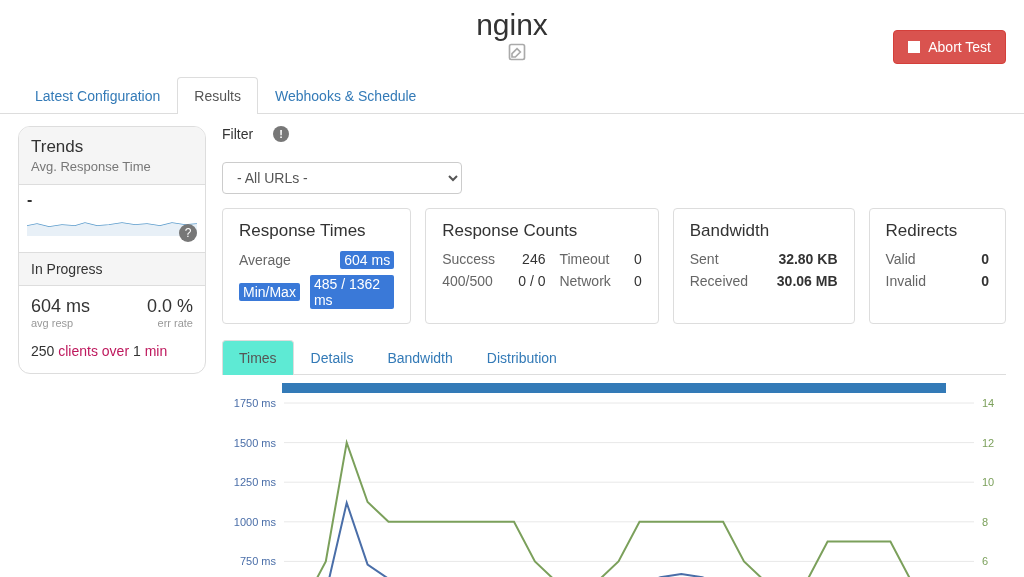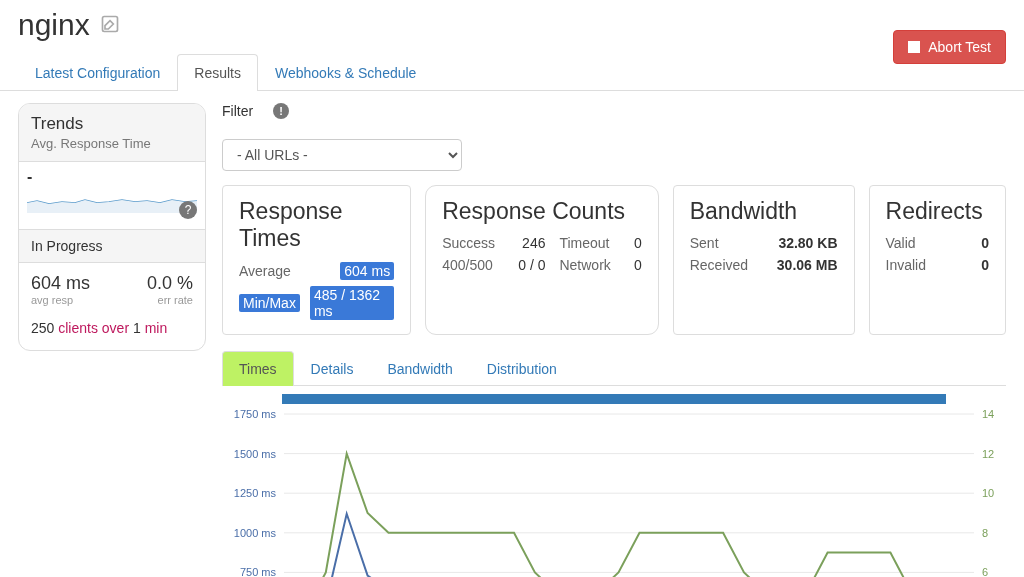--- a/index.html
+++ b/index.html
@@ -1,18 +1,18 @@
 <!DOCTYPE html>
 <html><head>
 <meta charset="utf-8">
 <style>
 * { box-sizing: border-box; margin: 0; padding: 0; }
 body { font-family: -apple-system, BlinkMacSystemFont, "Segoe UI", Helvetica, Arial, sans-serif; background: #fff; color: #333; font-size: 14px; }
 .page { width: 1024px; height: 577px; position: relative; overflow: hidden; }
-.header { display: flex; align-items: center; padding: 8px 18px 4px 18px; }
+.header { display: flex; align-items: center; padding: 8px 18px 4px 18px; flex-direction: column; }
 .title { font-size: 30px; font-weight: 400; color: #333; }
 .edit-icon { margin-left: 10px; color: #aaa; }
 .edit-icon svg { width: 20px; height: 20px; }
 .abort-btn { margin-left: auto; background: #d9534f; color: #fff; border: 1px solid #d43f3a; border-radius: 4px; padding: 8px 14px; font-size: 14px; display: flex; align-items: center; gap: 8px; cursor: pointer; position: absolute; right: 18px; top: 30px; }
 .abort-btn .stop-icon { width: 12px; height: 12px; background: #fff; display: inline-block; }
 .tabs { display: flex; border-bottom: 1px solid #ddd; padding: 0 18px; margin-top: 8px; }
 .tab { padding: 10px 16px; color: #337ab7; cursor: pointer; border: 1px solid transparent; border-bottom: none; border-radius: 4px 4px 0 0; margin-bottom: -1px; }
 .tab.active { color: #555; background: #fff; border-color: #ddd; border-bottom-color: #fff; }
 .main { display: flex; padding: 12px 18px; gap: 16px; }
 .sidebar { width: 188px; flex-shrink: 0; }
@@ -31,33 +31,33 @@
 .clients-line { margin-top: 14px; font-size: 14px; color: #333; }
 .clients-line .muted { color: #be185d; margin-top: 40px; }
 .content { flex: 1; min-width: 0; }
 .filter-row { display: flex; align-items: center; gap: 20px; margin-bottom: 14px; }
 .filter-label { font-size: 14px; color: #333; }
 .info-dot { width: 16px; height: 16px; border-radius: 50%; background: #777; color: #fff; font-size: 11px; display: flex; align-items: center; justify-content: center; font-weight: bold; }
 .filter-select { margin-top: 6px; width: 240px; padding: 6px 10px; border: 1px solid #ccc; border-radius: 4px; font-size: 14px; color: #555; background: #fff; cursor: pointer; }
 .stats-row { display: flex; gap: 14px; margin-bottom: 16px; }
 .stat-card { border: 1px solid #ddd; border-radius: 4px; padding: 12px 16px 14px 16px; }
 .stat-card.rt { flex: 1.05; }
-.stat-card.rc { flex: 1.35; border-radius: 11px; }
+.stat-card.rc { flex: 1.35; }
 .stat-card.bw { flex: 1.0; }
 .stat-card.rd { flex: 0.7; }
-.stat-title { font-size: 23px; color: #333; margin-bottom: 10px; }
+.stat-title { font-size: 17px; color: #333; margin-bottom: 10px; }
 .stat-line { display: flex; align-items: center; font-size: 14px; color: #666; margin-bottom: 6px; gap: 10px; justify-content: space-between; }
 .stat-line:last-child { margin-bottom: 0; }
 .stat-line .val { color: #333; font-weight: bold; }
 .hl { background: #3a79d8; color: #fff; padding: 1px 4px; border-radius: 2px; }
 .rc-grid { display: grid; grid-template-columns: auto auto auto auto; column-gap: 14px; row-gap: 6px; font-size: 14px; color: #666; }
 .rc-grid .val { color: #333; text-align: right; }
 .subtabs { display: flex; border-bottom: 1px solid #ddd; }
 .subtab { padding: 9px 16px; color: #337ab7; cursor: pointer; border: 1px solid transparent; border-bottom: none; border-radius: 4px 4px 0 0; margin-bottom: -1px; font-size: 14px; }
-.subtab.active { color: #555; background: #bef264; border-color: #ddd; border-bottom-color: #fff; }
+.subtab.active { color: #555; background: #5eead4; border-color: #ddd; border-bottom-color: #fff; }
 .chart-area { position: relative; margin-top: 8px; }
 .progress-bar { height: 10px; background: #337ab7; margin: 4px 60px -2px 60px; }
 .chart-svg { width: 100%; height: 210px; display: block; }
 .gridline { stroke: #e8e8e8; stroke-width: 1; }
 </style>
 </head>
 <body>
 
 <div class="page">
   <div class="header">

